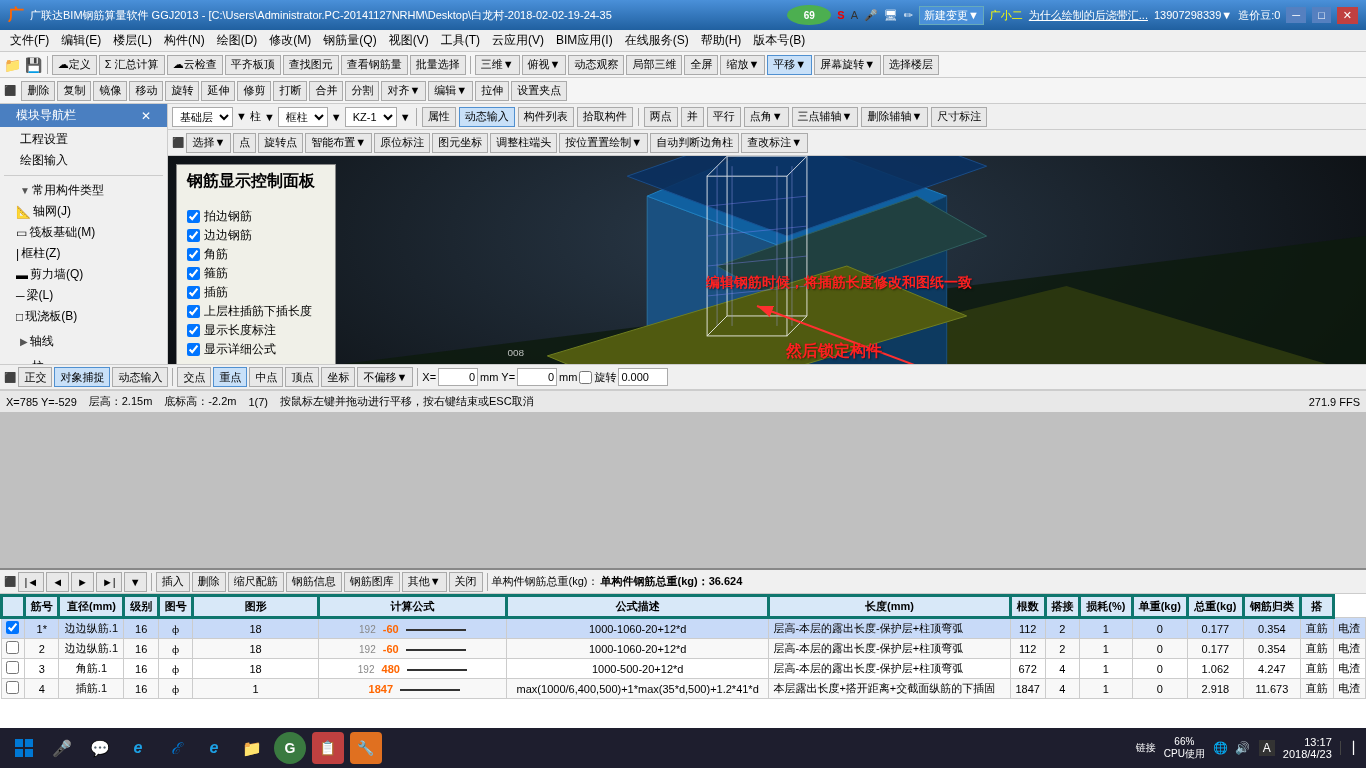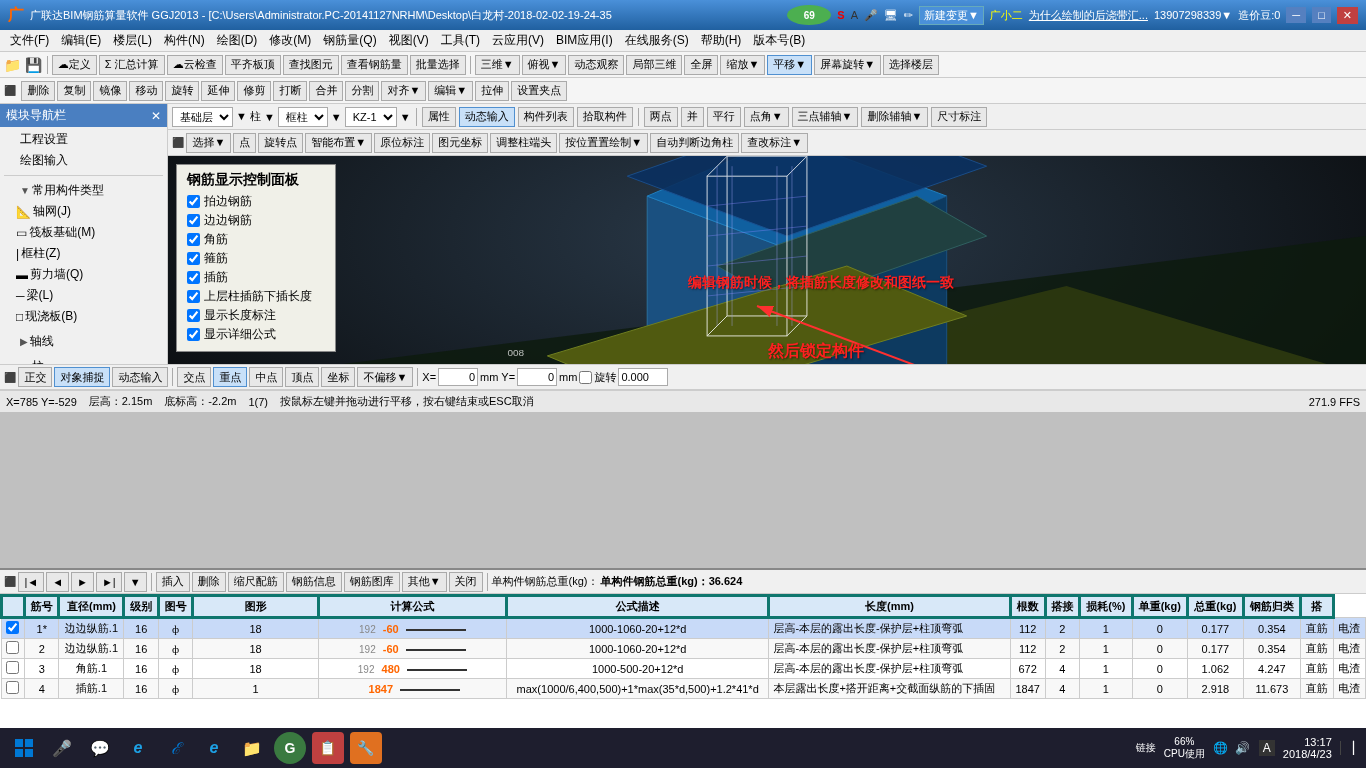--- a/index.html
+++ b/index.html
@@ -79,21 +79,21 @@
       width: 168px;
       background: #f0f0f0;
       border-right: 1px solid #ccc;
       overflow-y: auto;
       display: flex;
       flex-direction: column;
     }
     #sidebar-header {
       background: #4a7fc1;
       color: white;
-      padding: 3px 6px;
+      padding: 3px 16px;
       font-size: 12px;
       display: flex;
       justify-content: space-between;
       align-items: center;
     }
     .sidebar-section {
       padding: 2px 0;
     }
     .sidebar-tree-item {
       padding: 2px 20px;
@@ -122,38 +122,39 @@
       left: 8px;
       background: #f0f0e8;
       border: 1px solid #888;
       padding: 6px 10px;
       font-size: 12px;
       z-index: 10;
       min-width: 160px;
     }
     #rebar-panel .panel-title {
       font-weight: bold;
-      margin-bottom: 4px;
-      font-size: 14px;
+      margin-bottom: 16px;
+      font-size: 16px;
     }
     .rebar-checkbox {
       display: flex;
       align-items: center;
       gap: 4px;
       margin: 2px 0;
       font-size: 12px;
     }
 
     
     .annotation-red {
       position: absolute;
       color: #ff2020;
       font-size: 16px;
       font-weight: bold;
       text-shadow: 1px 1px 2px rgba(0,0,0,0.5);
+      margin-left: 18px;
     }
 
     
     #data-panel {
       position: absolute;
       bottom: 0;
       left: 0;
       right: 0;
       height: 200px;
       background: white;

